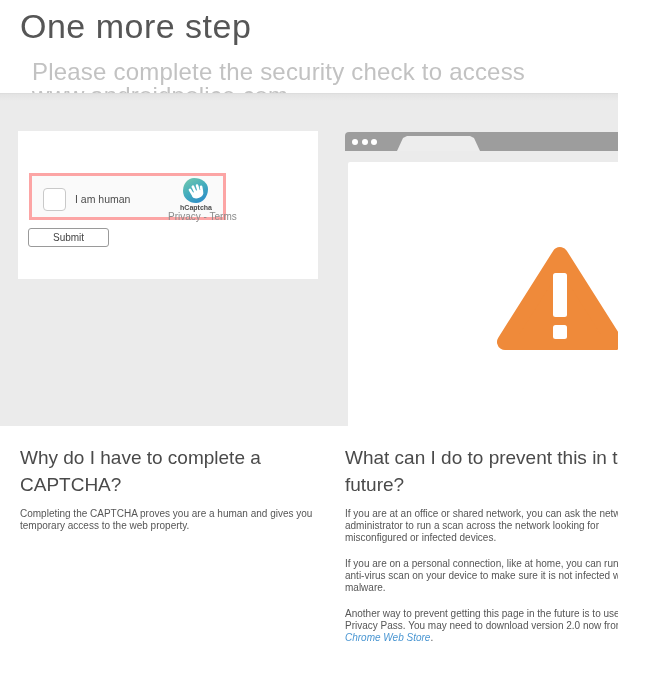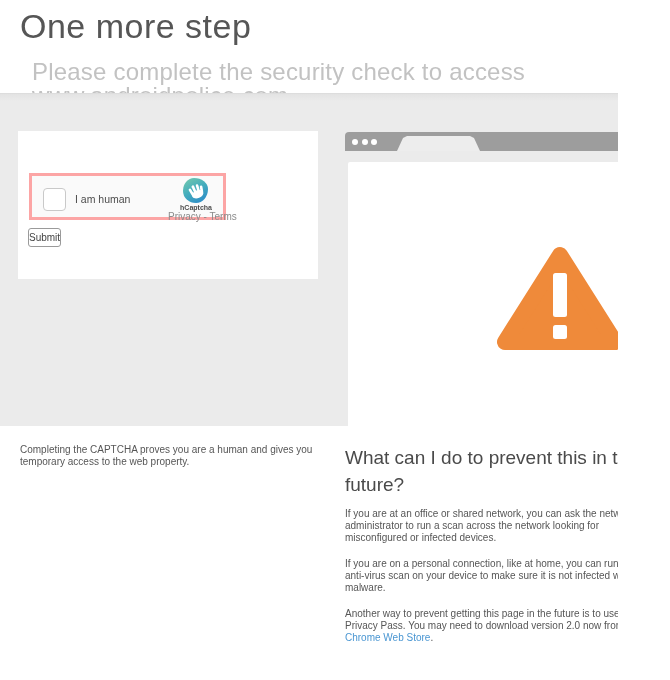--- a/index.html
+++ b/index.html
@@ -49,21 +49,21 @@
     position:absolute;left:0;top:28px;width:56px;
     font-size:7px;font-weight:bold;color:#4c4c4c;line-height:8px;
   }
   .hc-privacy{
     position:absolute;left:0;top:36px;width:56px;
     font-size:10px;color:#8b8b8b;line-height:9px;white-space:nowrap;cursor:pointer;
   }
   .submit-btn{
     position:absolute;left:10px;top:97px;
     background:#ffffff;border:1px solid #9a9a9a;border-radius:3px;
-    font-family:inherit;font-size:10px;color:#444444;padding:3px 0;cursor:pointer;
+    font-family:inherit;font-size:10px;color:#444444;padding:3px 24px;cursor:pointer;
   }
   
   .browser-bar{
     position:absolute;left:345px;top:38px;width:330px;height:19px;
     background:#9d9d9d;border-radius:4px 0 0 0;
   }
   .dot{position:absolute;top:6.5px;width:6px;height:6px;border-radius:50%;background:#ffffff;}
   .dot1{left:7px;} .dot2{left:16.5px;} .dot3{left:26px;}
   .browser-tab{
     position:absolute;left:52px;top:4px;width:83px;height:15px;background:#ededed;
@@ -75,21 +75,21 @@
   }
   .warning-svg{position:absolute;left:147px;top:79px;}
   
   .faq-col{position:absolute;top:444px;}
   .faq-left{left:20px;width:302px;}
   .faq-right{left:345px;width:306px;}
   .faq-heading{
     margin:0 0 10px 0;font-size:19px;line-height:27px;font-weight:400;color:#4a4a4a;
   }
   .faq-body{margin:0 0 14px 0;font-size:10px;line-height:12px;color:#565656;}
-  .web-link{color:#4a96d2;text-decoration:none;cursor:pointer;}
+  .web-link{color:#4a96d2;text-decoration:none;cursor:pointer;font-style:italic;}
 </style>
 </head>
 <body>
 
 <div id="app">
 
   <h1 class="page-title">One more step</h1>
   <p class="page-subtitle">Please complete the security check to access www.androidpolice.com</p>
 
   <div class="band">
@@ -129,20 +129,21 @@
       <svg class="warning-svg" width="130" height="115" viewBox="0 0 130 115">
         <path d="M65 14 L10 101 L120 101 Z" fill="#EF8A3A" stroke="#EF8A3A" stroke-width="16" stroke-linejoin="round"></path>
         <rect x="58" y="32" width="14" height="44" rx="2.5" fill="#ffffff"></rect>
         <rect x="58" y="84" width="14" height="14" rx="2.5" fill="#ffffff"></rect>
       </svg>
     </div>
 
   </div>
 
   <div class="faq-col faq-left">
+    <h2 class="faq-heading">Why do I have to complete a CAPTCHA?</h2>
     <p class="faq-body">Completing the CAPTCHA proves you are a human and gives you temporary access to the web property.</p>
   </div>
 
   <div class="faq-col faq-right">
     <h2 class="faq-heading">What can I do to prevent this in the future?</h2>
     <p class="faq-body">If you are at an office or shared network, you can ask the network administrator to run a scan across the network looking for misconfigured or infected devices.</p>
     <p class="faq-body">If you are on a personal connection, like at home, you can run an anti-virus scan on your device to make sure it is not infected with malware.</p>
     <p class="faq-body"><span>Another way to prevent getting this page in the future is to use Privacy Pass. You may need to download version 2.0 now from the </span><a class="web-link">Chrome Web Store</a><span>.</span></p>
   </div>
 

